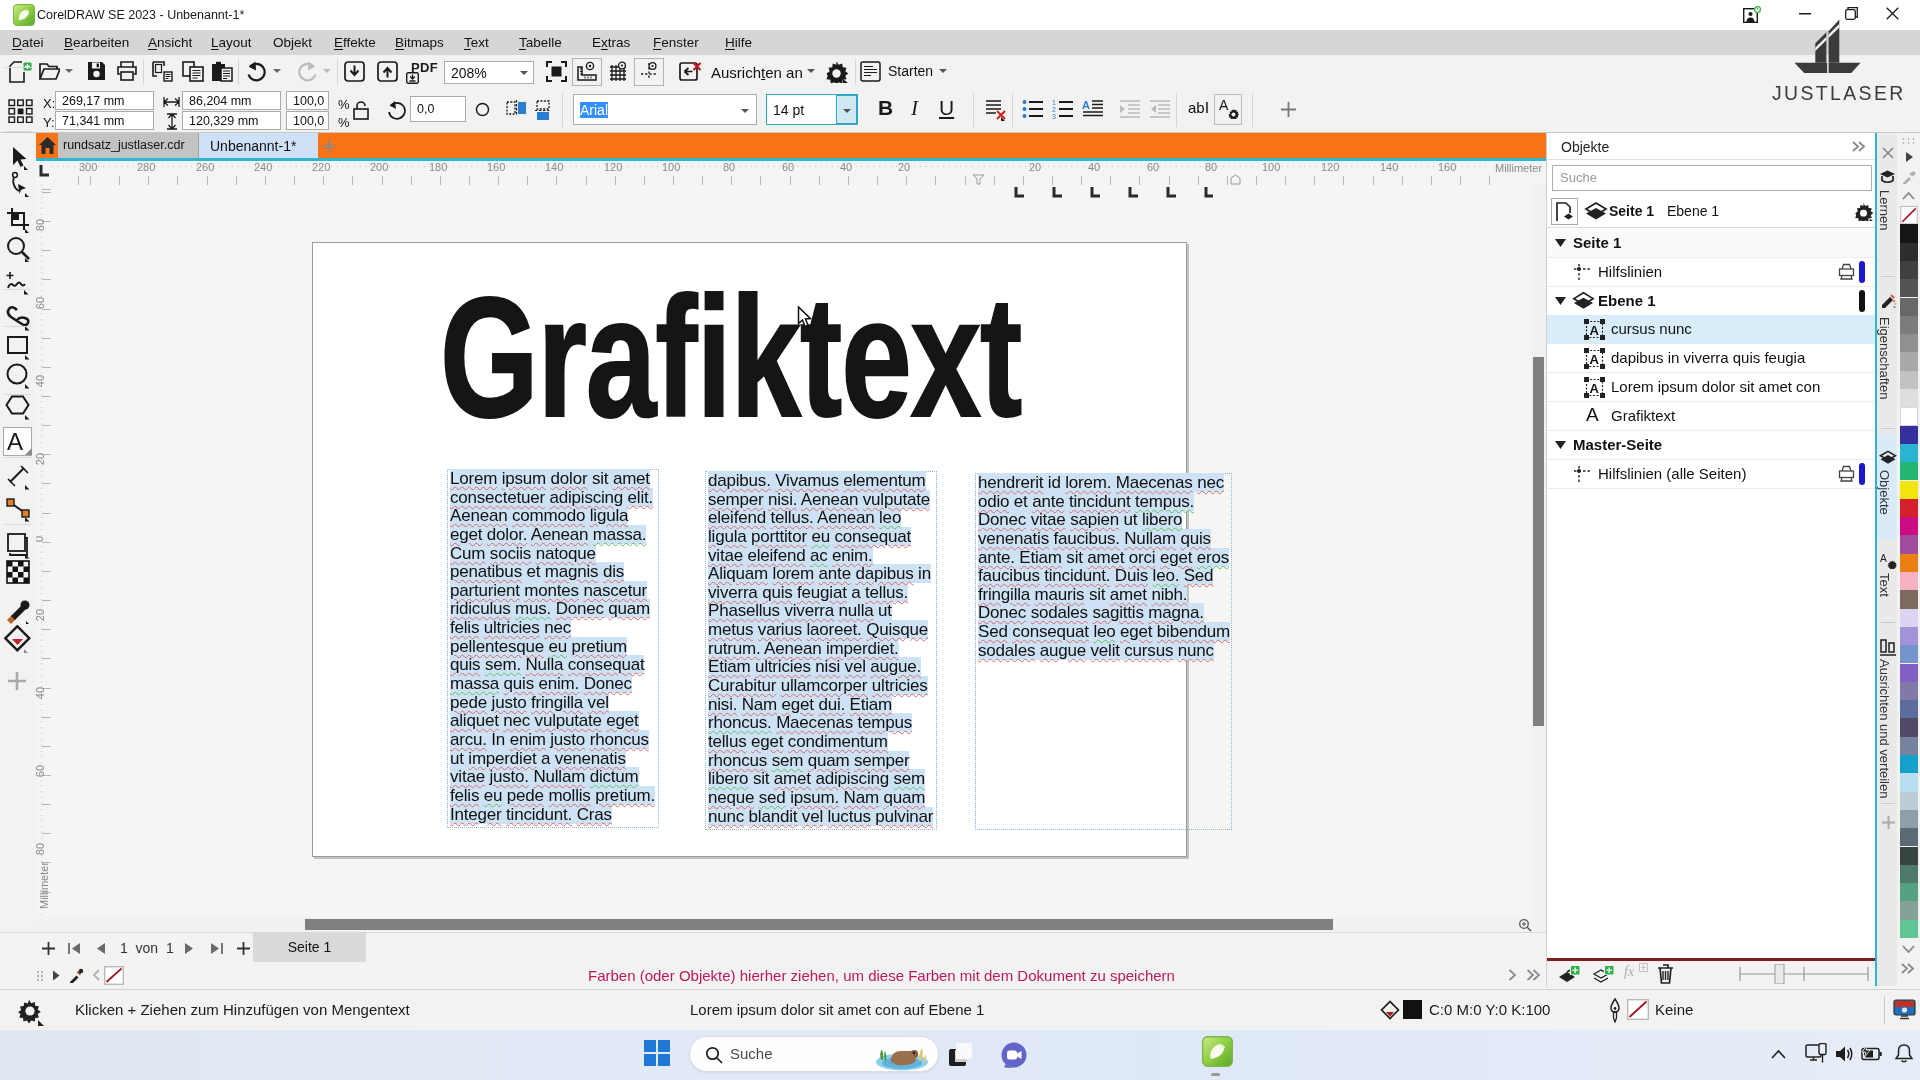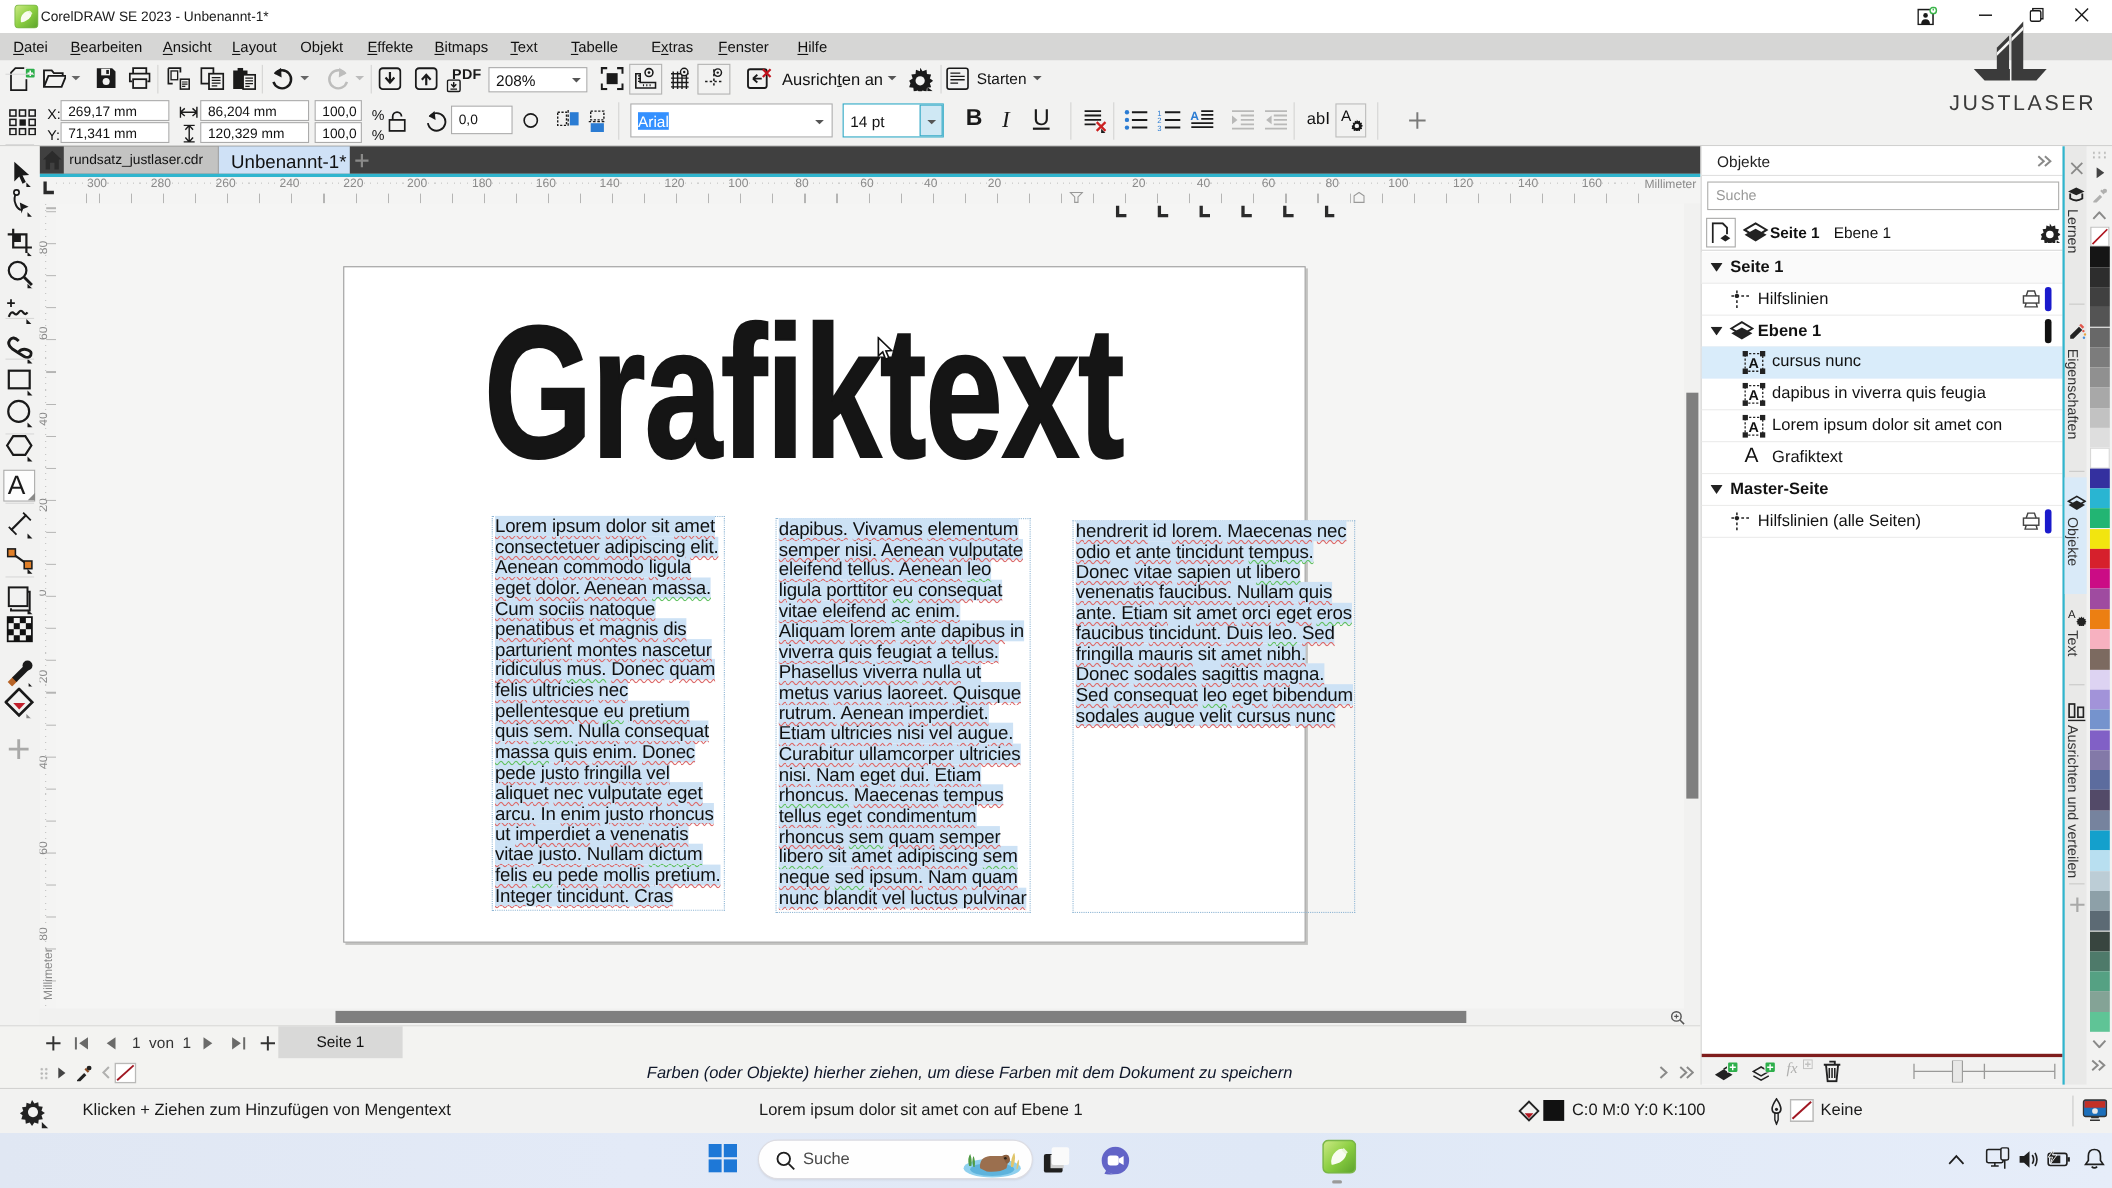--- a/index.html
+++ b/index.html
@@ -11,23 +11,23 @@
 
 #menubar{left:0;top:30px;width:1920px;height:25px;background:#d6d6d5;font-size:13.5px;color:#111}
 #menubar span{position:absolute;top:5px}
 #menubar u{text-decoration-thickness:1px;text-underline-offset:2px}
 
 #toolbar{left:0;top:55px;width:1920px;height:33px;background:#f2f2f1}
 
 #propbar{left:0;top:88px;width:1920px;height:45px;background:#f2f2f1;border-bottom:1px solid #c9c9c8}
 .fld{position:absolute;background:#fff;border:1px solid #ababab;font-size:12.5px;color:#111;padding:2px 2px 0 6px;white-space:nowrap;overflow:hidden}
 
-#tabbar{left:36px;top:133px;width:1510px;height:25px;background:#404040}
+#tabbar{left:36px;top:133px;width:1510px;height:25px;background:#f97316}
 #tabbar .tab1{position:absolute;left:22px;top:0;width:141px;height:25px;background:#c3c3c2;border-right:1px solid #9f9f9f;color:#111;font-size:12.5px;padding:5px 0 0 5px}
-#tabbar .tab2{position:absolute;left:163px;top:0;width:119px;height:25px;background:#cfe1f6;color:#111;font-size:17px;padding:5px 0 0 11px}
+#tabbar .tab2{position:absolute;left:163px;top:0;width:119px;height:25px;background:#cfe1f6;color:#111;font-size:14px;padding:5px 0 0 11px}
 #cyanline{left:36px;top:158px;width:1510px;height:3px;background:#30b5ce}
 
 #hruler{left:51px;top:161px;width:1495px;height:24px;background:#f4f4f3;overflow:hidden}
 #vruler{left:36px;top:185px;width:15px;height:732px;background:#f4f4f3}
 .rnum{position:absolute;font-size:11px;color:#8a8a8a}
 .rcorner{left:36px;top:161px;width:15px;height:24px;background:#f4f4f3}
 
 #toolbox{left:0;top:133px;width:36px;height:784px;background:#f2f2f1}
 .tool{position:absolute;left:4px;width:28px;height:28px}
 .tsep{position:absolute;left:5px;width:26px;height:1px;background:#d8d8d7}
@@ -65,21 +65,21 @@
 
 #vscroll{left:1531px;top:185px;width:15px;height:732px;background:#f1f1f0}
 #vthumb{left:1533px;top:357px;width:11px;height:369px;background:#7f7f7f}
 #hscroll{left:36px;top:917px;width:1510px;height:15px;background:#f1f1f0}
 #hthumb{left:305px;top:919px;width:1028px;height:11px;background:#7f7f7f}
 
 #pagenav{left:0;top:932px;width:1546px;height:30px;background:#f3f3f1;border-top:1px solid #d9d9d8;font-size:14px;color:#333}
 #seitetab{position:absolute;left:253px;top:0px;width:113px;height:30px;background:#d9d9d8;color:#111;text-align:center;padding-top:6px}
 
 #docpal{left:0;top:962px;width:1546px;height:27px;background:#f3f3f1;font-size:15px}
-#docpal .hint{position:absolute;left:588px;top:5px;color:#0f172a;font-style:italic}
+#docpal .hint{position:absolute;left:588px;top:5px;color:#be185d;}
 
 #statusbar{left:0;top:989px;width:1920px;height:41px;background:#f2f2f1;border-top:1px solid #d2d2d1;font-size:15px;color:#1a1a1a}
 
 #taskbar{left:0;top:1030px;width:1920px;height:50px;background:linear-gradient(90deg,#e0e7f3 0%,#e3eaf7 30%,#dfe8f6 60%,#e6edf9 100%)}
 
 #objpanel{left:1546px;top:133px;width:329px;height:853px;background:#fff;border-left:1px solid #d0d0cf}
 #objhead{position:absolute;left:0;top:0;width:329px;height:27px;background:#fff;border-bottom:1px solid #e0e0e0}
 #objsearch{position:absolute;left:5px;top:32px;width:320px;height:26px;background:#fff;border:1px solid #adadac}
 #objrow2{position:absolute;left:0;top:63px;width:329px;height:32px;border-bottom:1px solid #d8d8d7}
 .trow{position:absolute;left:0;width:329px;height:29px;border-bottom:1px solid #ececeb;font-size:15px;color:#111}

